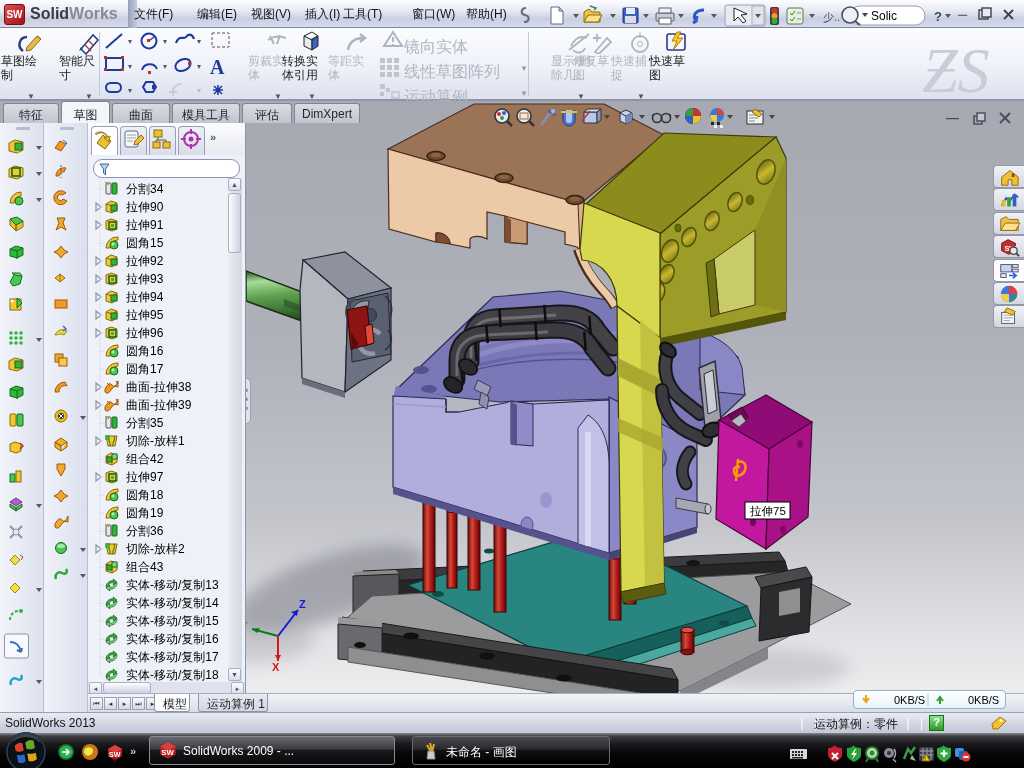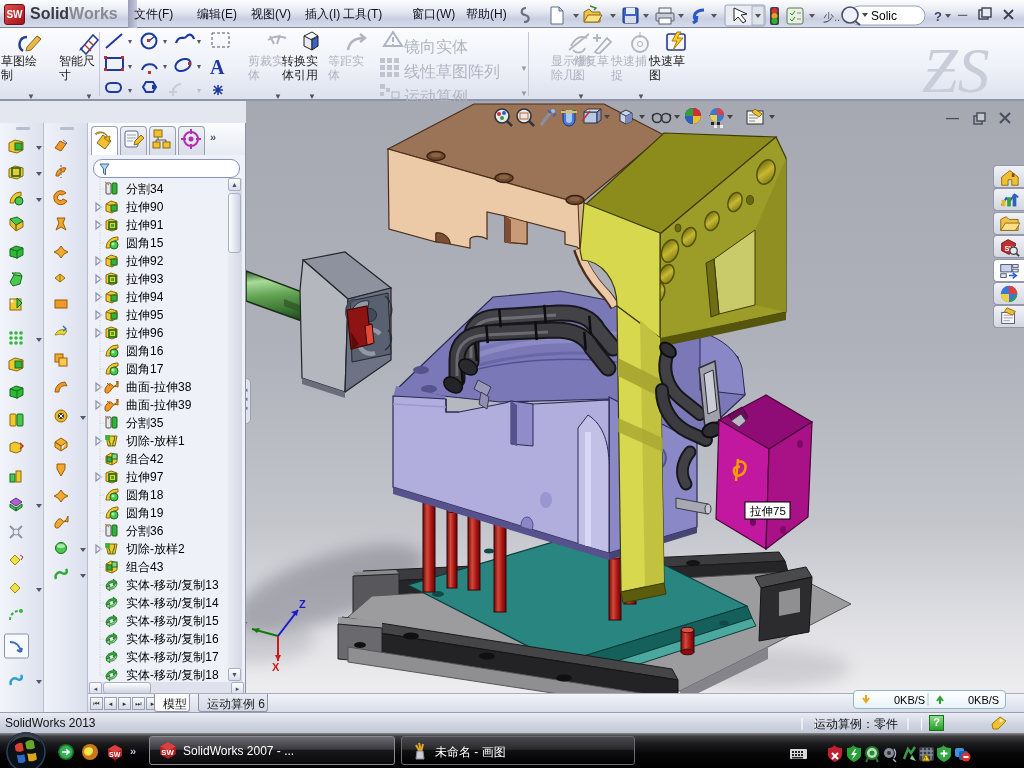--- a/index.html
+++ b/index.html
@@ -280,20 +280,28 @@
           <path d="M14 2 l-5 9 h5 l-4 9 10 -12 h-6 l4 -6 z" fill="#ffd020" stroke="#b07808"></path>
         </svg>
         <div class="lbl">快速草<br>图</div>
       </div>
 
   <svg style="position:absolute;left:920px;top:2px" width="100" height="70" viewBox="0 0 100 70">
     <text x="2" y="62" font-size="64" font-style="italic" fill="#c9ccd9" font-family="Liberation Serif">ƵS</text>
   </svg>
 </div>
 
+<div id="tabrow">
+  <div class="cmtab" style="left:3px;width:56px">特征</div>
+  <div class="cmtab act" style="left:61px;width:49px">草图</div>
+  <div class="cmtab" style="left:112px;width:58px">曲面</div>
+  <div class="cmtab" style="left:172px;width:68px">模具工具</div>
+  <div class="cmtab" style="left:242px;width:50px">评估</div>
+  <div class="cmtab" style="left:294px;width:66px">DimXpert</div>
+</div>
 
 <div id="viewport">
   <svg id="modelsvg" viewBox="0 0 1024 768">
 <defs>
 <filter id="blur8" x="-50%" y="-50%" width="200%" height="200%">
             <feGaussianBlur stdDeviation="8"></feGaussianBlur>
           </filter>
 <filter id="blur4" x="-50%" y="-50%" width="200%" height="200%">
             <feGaussianBlur stdDeviation="4"></feGaussianBlur>
           </filter>
@@ -1063,21 +1071,21 @@
 </div>
 </div>
 
 <div id="btabs">
   <div class="vcr" style="left:2px">⏮</div>
       <div class="vcr" style="left:16px">◂</div>
       <div class="vcr" style="left:30px">▸</div>
       <div class="vcr" style="left:44px">⏭</div>
       <div class="vcr" style="left:58px">▸</div>
   <div class="btab" style="left:66px;background:#fdfdfe">模型</div>
-  <div class="btab" style="left:110px;background:linear-gradient(180deg,#e8ebf2,#d2d7e4)">运动算例 6</div>
+  <div class="btab" style="left:110px;background:linear-gradient(180deg,#e8ebf2,#d2d7e4)">运动算例 1</div>
 </div>
 
 <div id="net">
   <svg width="151" height="17" viewBox="0 0 151 17">
     <path d="M12 4 v6 m-3 -3 l3 4 3 -4" stroke="#e8a818" stroke-width="2" fill="none"></path>
     <text x="40" y="13" font-size="11" fill="#000">0KB/S</text>
     <line x1="74" y1="2" x2="74" y2="15" stroke="#a8c8da"></line>
     <path d="M86 13 v-6 m-3 3 l3 -4 3 4" stroke="#30a030" stroke-width="2" fill="none"></path>
     <text x="114" y="13" font-size="11" fill="#000">0KB/S</text>
   </svg>
@@ -1120,23 +1128,23 @@
           <text x="3" y="13" font-size="7" fill="#fff" font-weight="bold">SW</text>
         </g>
     <text x="73" y="11" font-size="11" fill="#b8c4e8" font-weight="bold">»</text>
   </svg>
   <div class="tkbtn" style="left:149px;width:246px;border-color:#8a8a92;background:linear-gradient(180deg,#6a6a70 0%,#3a3a40 45%,#18181c 50%,#0a0a0c 100%)">
     <svg style="position:absolute;left:8px;top:4px" width="20" height="20" viewBox="0 0 18 18">
           <path d="M2 5 l7 -4 7 4 v7 l-7 4 -7 -4 z" fill="#b82020"></path>
           <path d="M2 5 l7 4 7 -4 -7 -4 z" fill="#d84040"></path>
           <text x="3" y="13" font-size="7" fill="#fff" font-weight="bold">SW</text>
         </svg>
-    <div style="position:absolute;left:33px;top:7px;white-space:nowrap">SolidWorks 2007 - ...</div>
+    <div style="position:absolute;left:33px;top:7px;white-space:nowrap">SolidWorks 2009 - ...</div>
   </div>
-  <div class="tkbtn" style="left:401px;width:234px">
+  <div class="tkbtn" style="left:412px;width:198px">
     <svg style="position:absolute;left:9px;top:4px" width="18" height="20" viewBox="0 0 18 20">
           <path d="M8 2 l2 8 M5 4 l4 7 M12 3 l-2 8" stroke="#e0a820" stroke-width="2"></path>
           <path d="M6 10 h6 l1 8 h-8 z" fill="#c8ccd8" stroke="#888"></path>
         </svg>
     <div style="position:absolute;left:33px;top:7px;white-space:nowrap">未命名 - 画图</div>
   </div>
   <svg style="position:absolute;left:788px;top:12px" width="186" height="18" viewBox="0 0 186 18">
     <g>
           <rect x="2" y="4" width="17" height="10" rx="1" fill="#d8d8dc"></rect>
           <g fill="#222">

